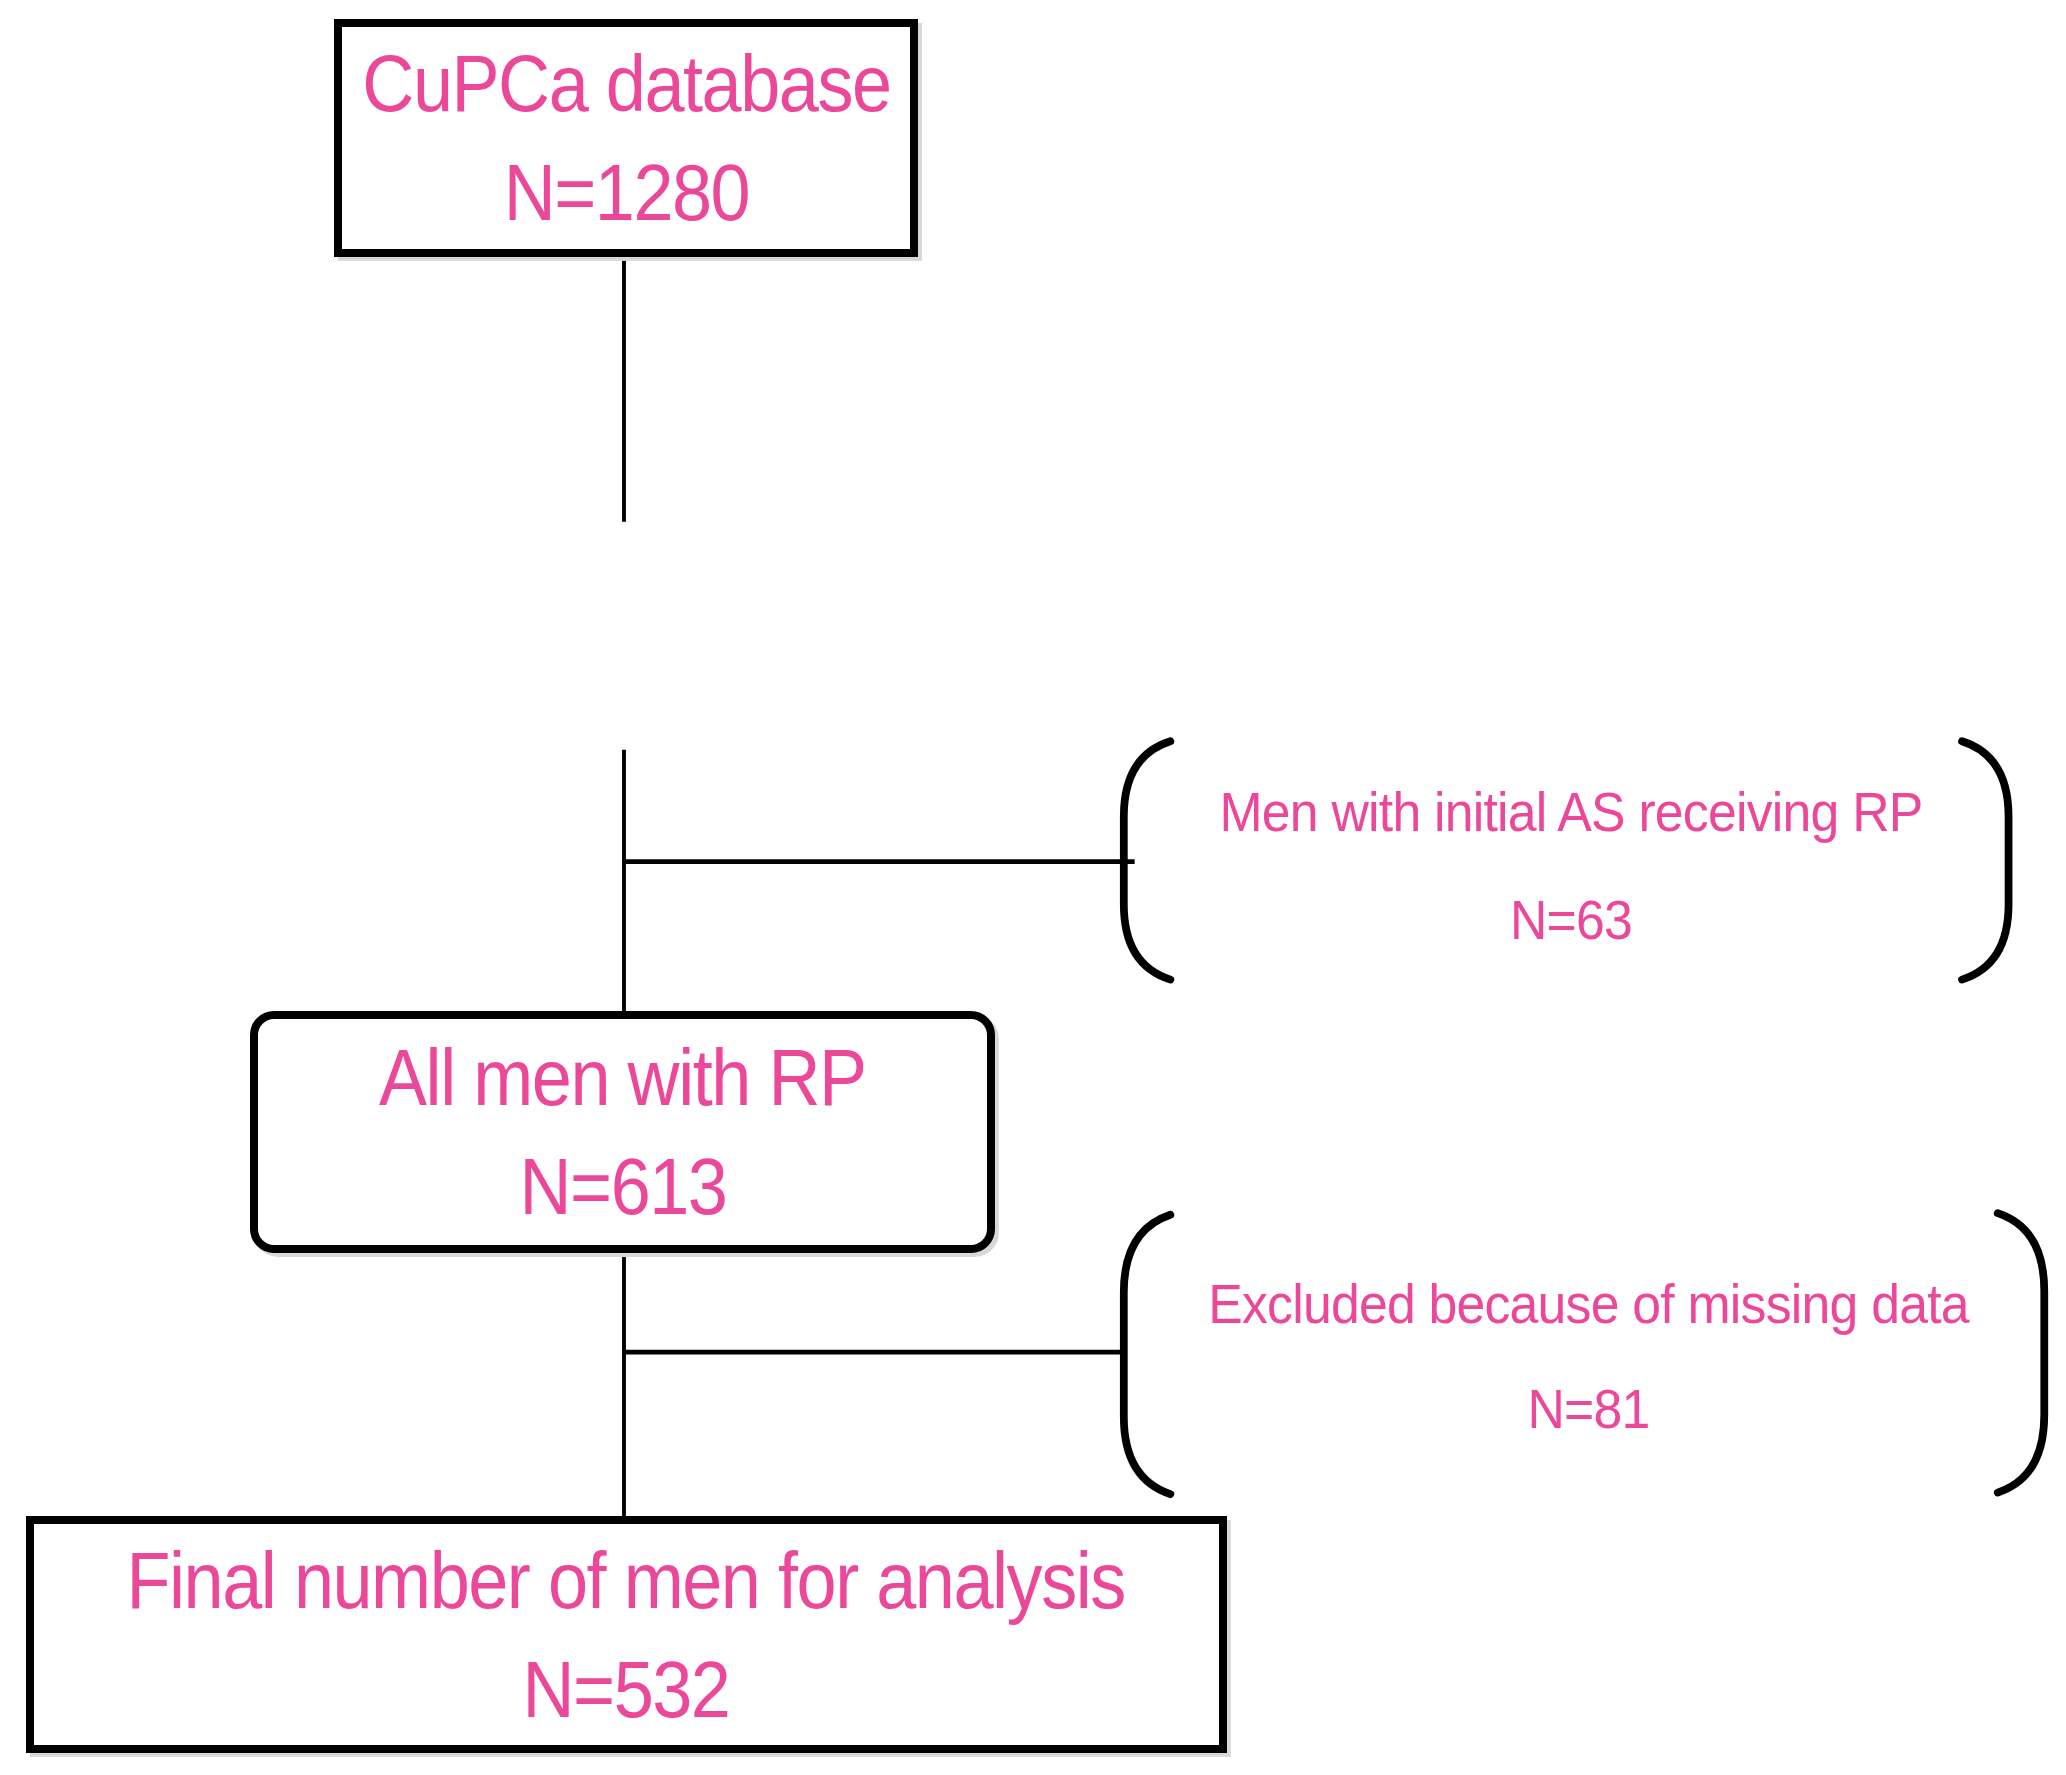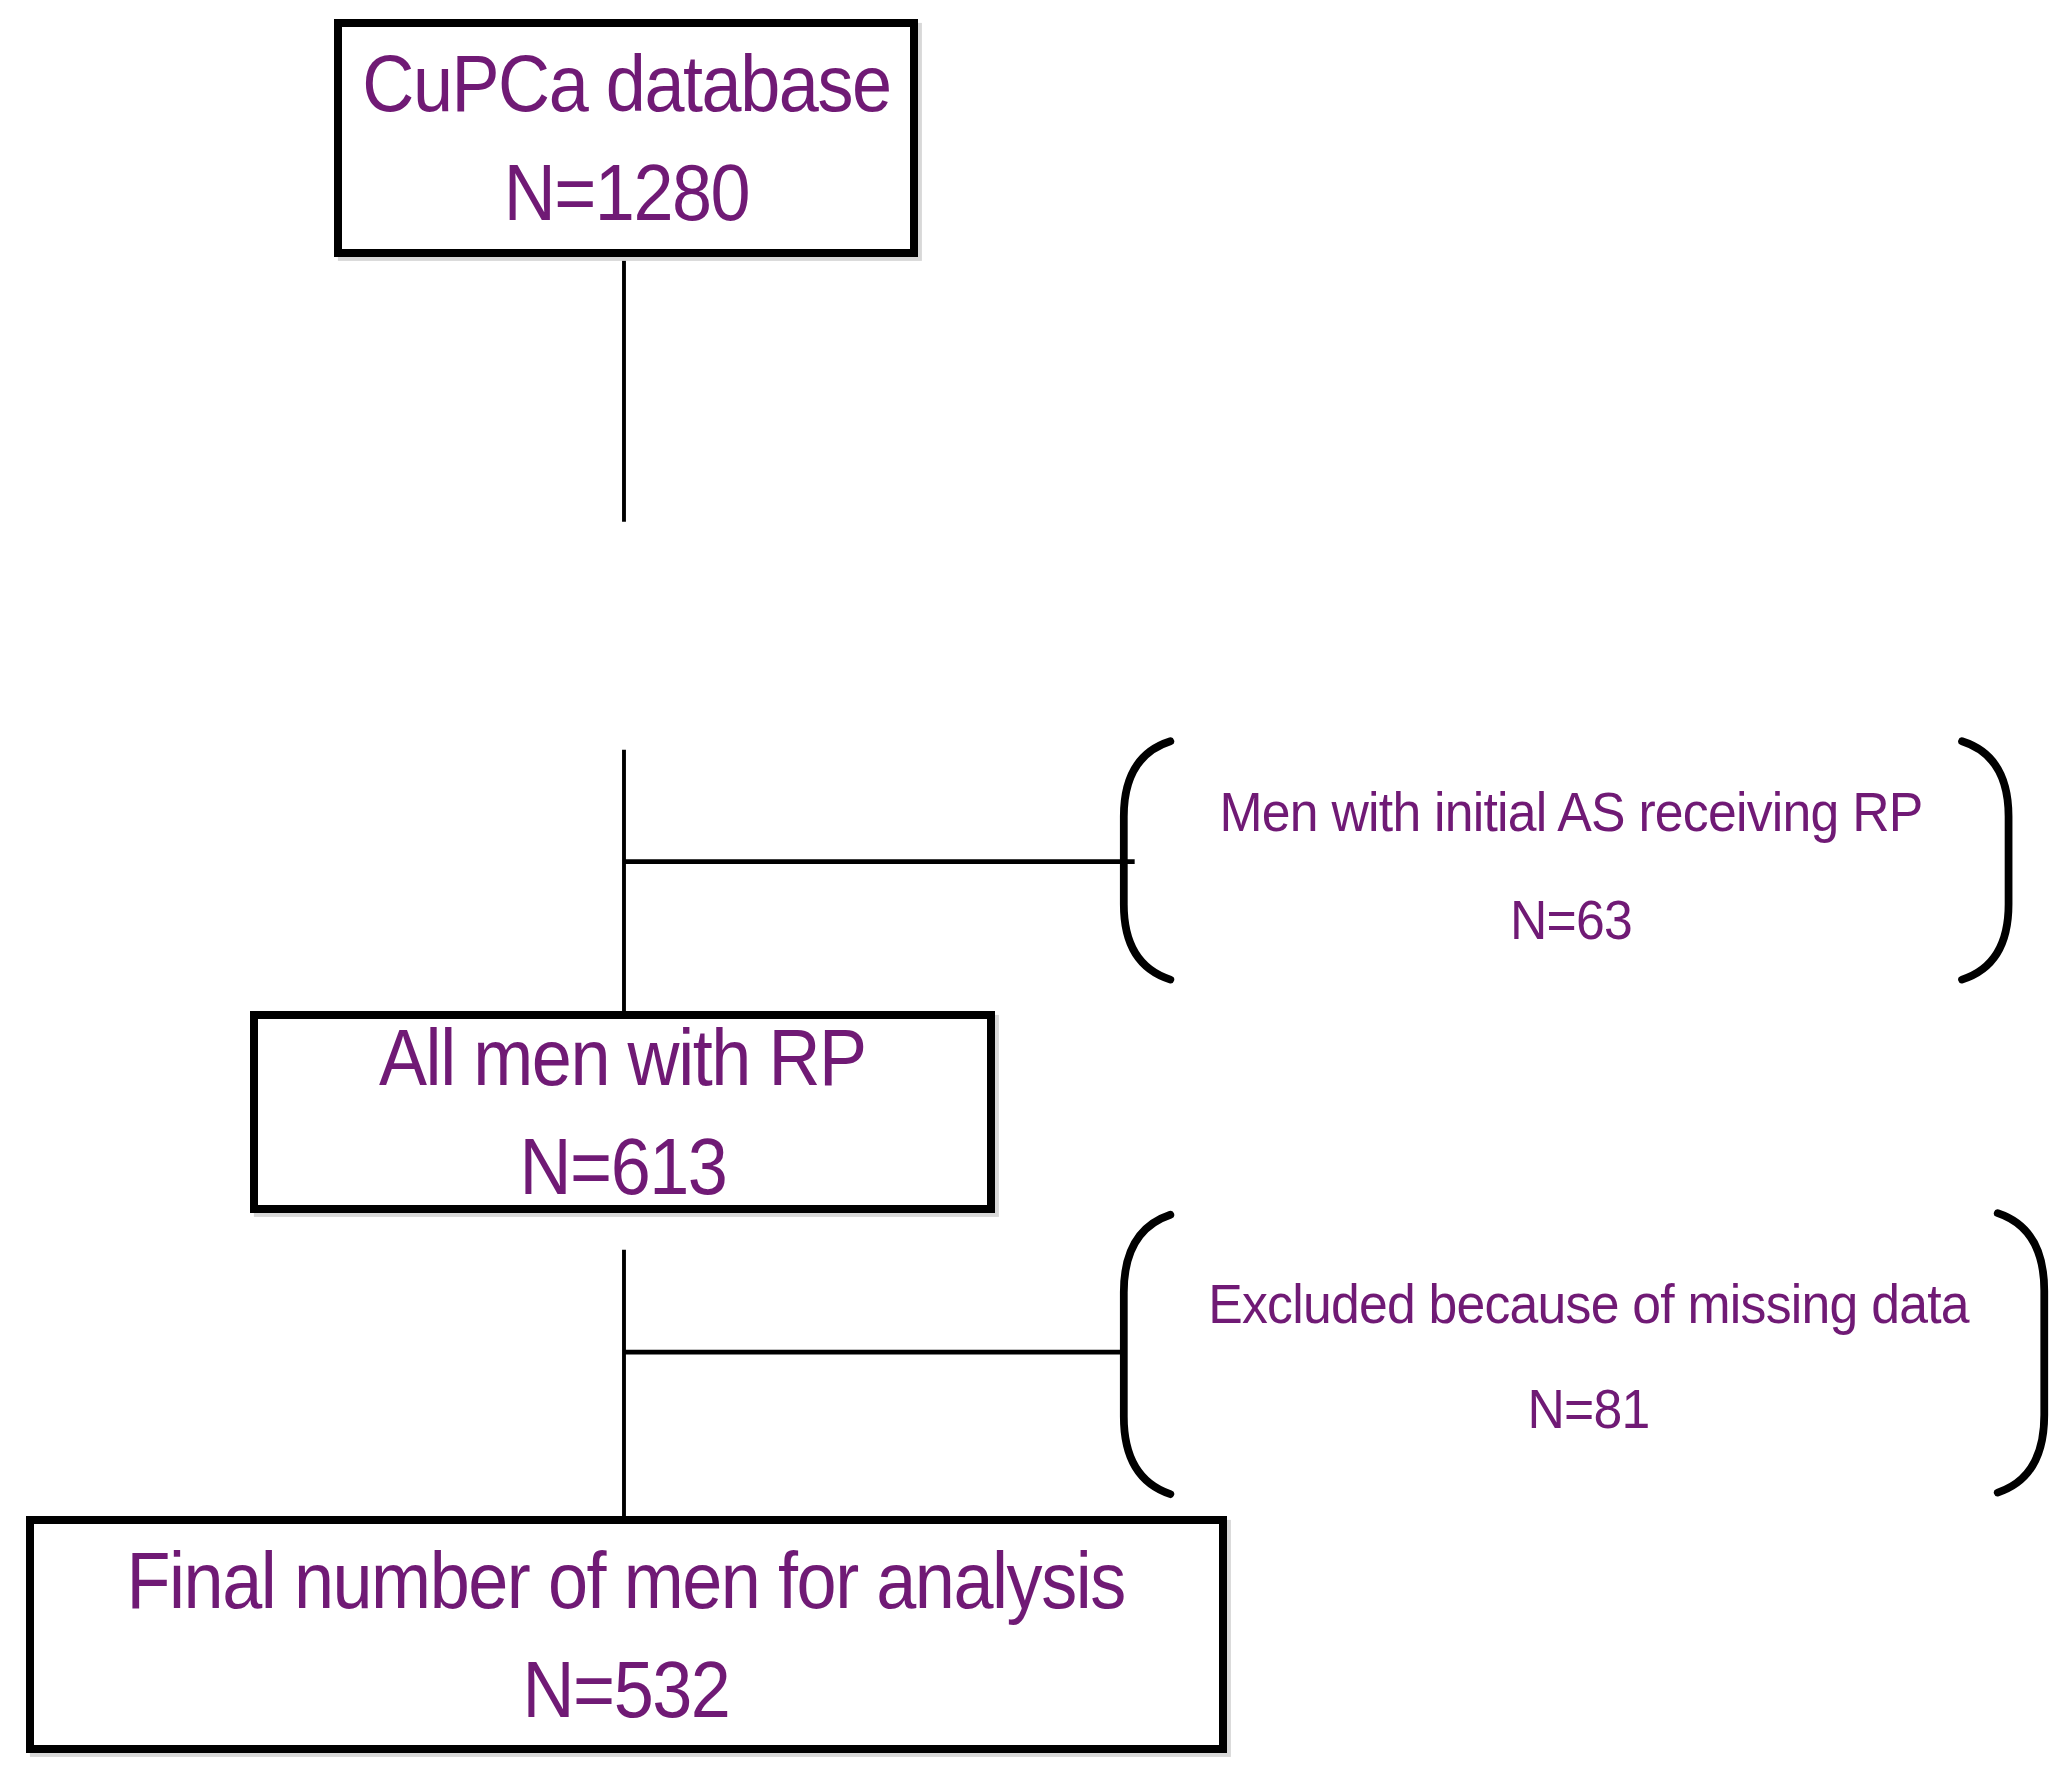--- a/index.html
+++ b/index.html
@@ -2,21 +2,21 @@
 <html style="font-size:12.4px"><head>
 <meta charset="utf-8">
 <style>
   html, body { margin: 0; padding: 0; background: #ffffff; }
   .canvas {
     position: relative;
     width: 2066px;
     height: 1776px;
     background: #ffffff;
     font-family: "Liberation Sans", sans-serif;
-    color: #701a75;
+    color: #ec4899;
     overflow: hidden;
   }
   .lines-layer {
     position: absolute;
     left: 0; top: 0;
     width: 2066px; height: 1776px;
     pointer-events: none;
   }
   .box {
     position: absolute;
@@ -43,21 +43,21 @@
     text-align: center;
     font-size: 55px;
     line-height: 70px;
     letter-spacing: -0.8px;
     white-space: nowrap;
     transform: scaleX(0.94);
     transform-origin: center;
   }
   #box-1 { left: 334px;  top: 19.4px;   width: 584px;  height: 238px; }
   #box-2 { left: 248px;  top: 518px;  width: 747px;  height: 235px; }
-  #box-3 { left: 250px;  top: 1011px; width: 745px;  height: 202px; }
+  #box-3 { left: 250px;  top: 1011px; width: 745px;  height: 242px; border-radius: 24px; }
   #box-4 { left: 25.6px;   top: 1516px; width: 1201px; height: 237px; }
 
   #ann1-title { left: 1133px; top: 777px; width: 876px; }
   #ann1-count { left: 1133px; top: 885px; width: 876px; }
   #ann2-title { left: 1133px; top: 1269px; width: 911px; }
   #ann2-count { left: 1133px; top: 1374px; width: 911px; }
 </style>
 </head>
 <body>
 

